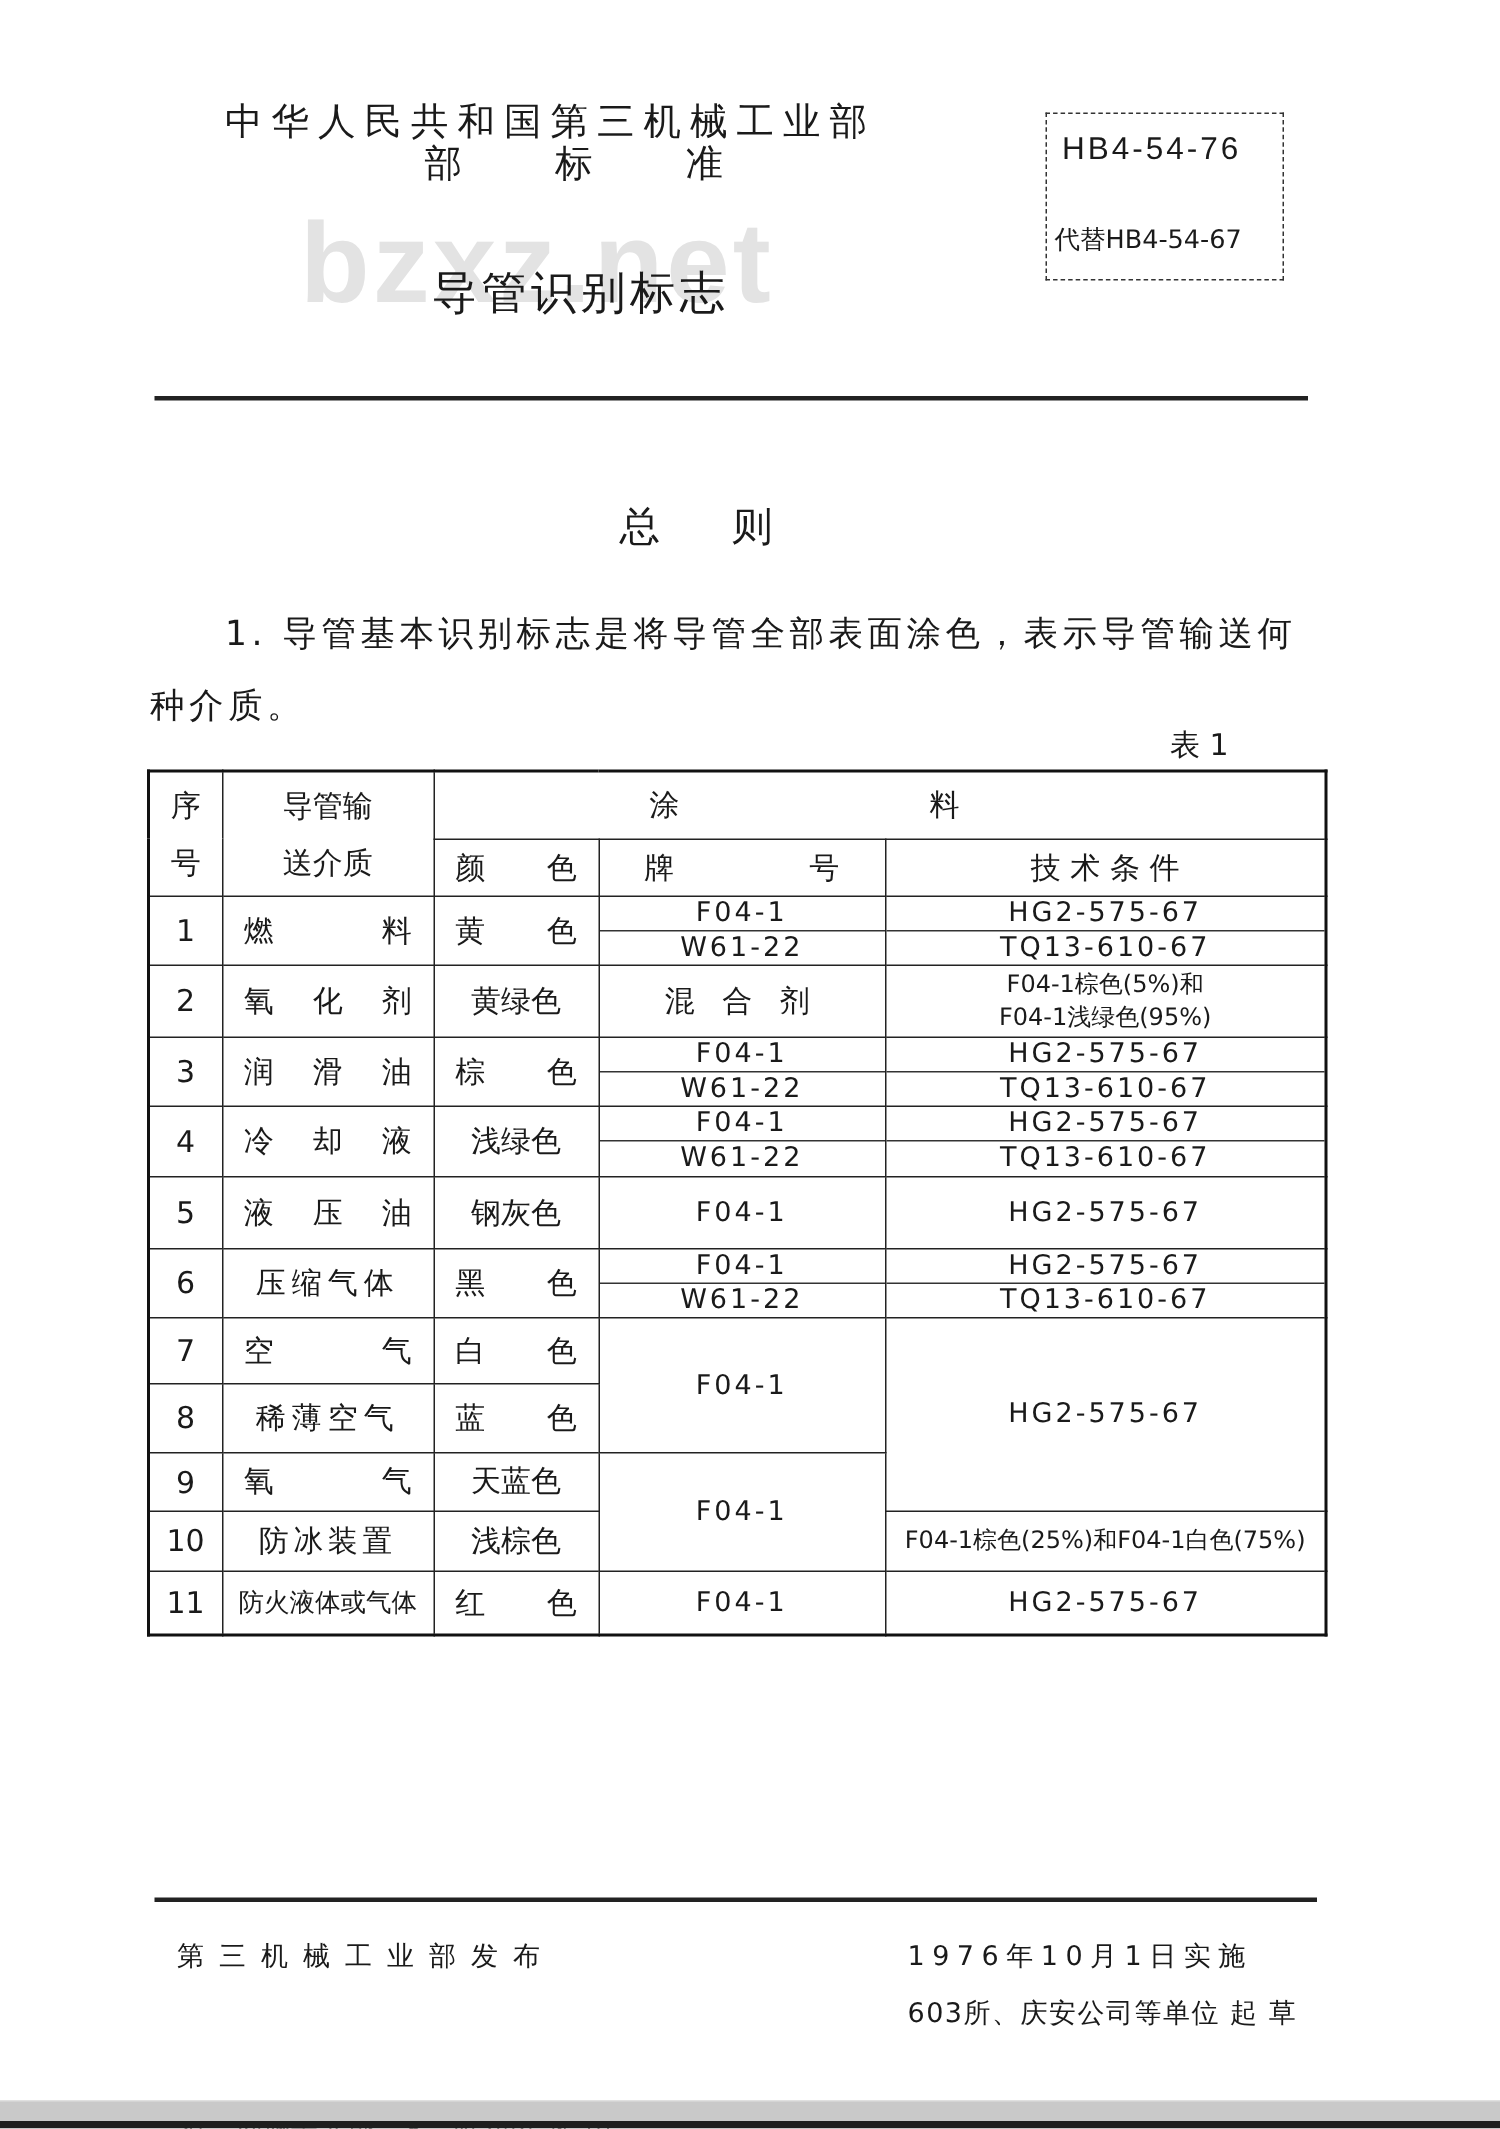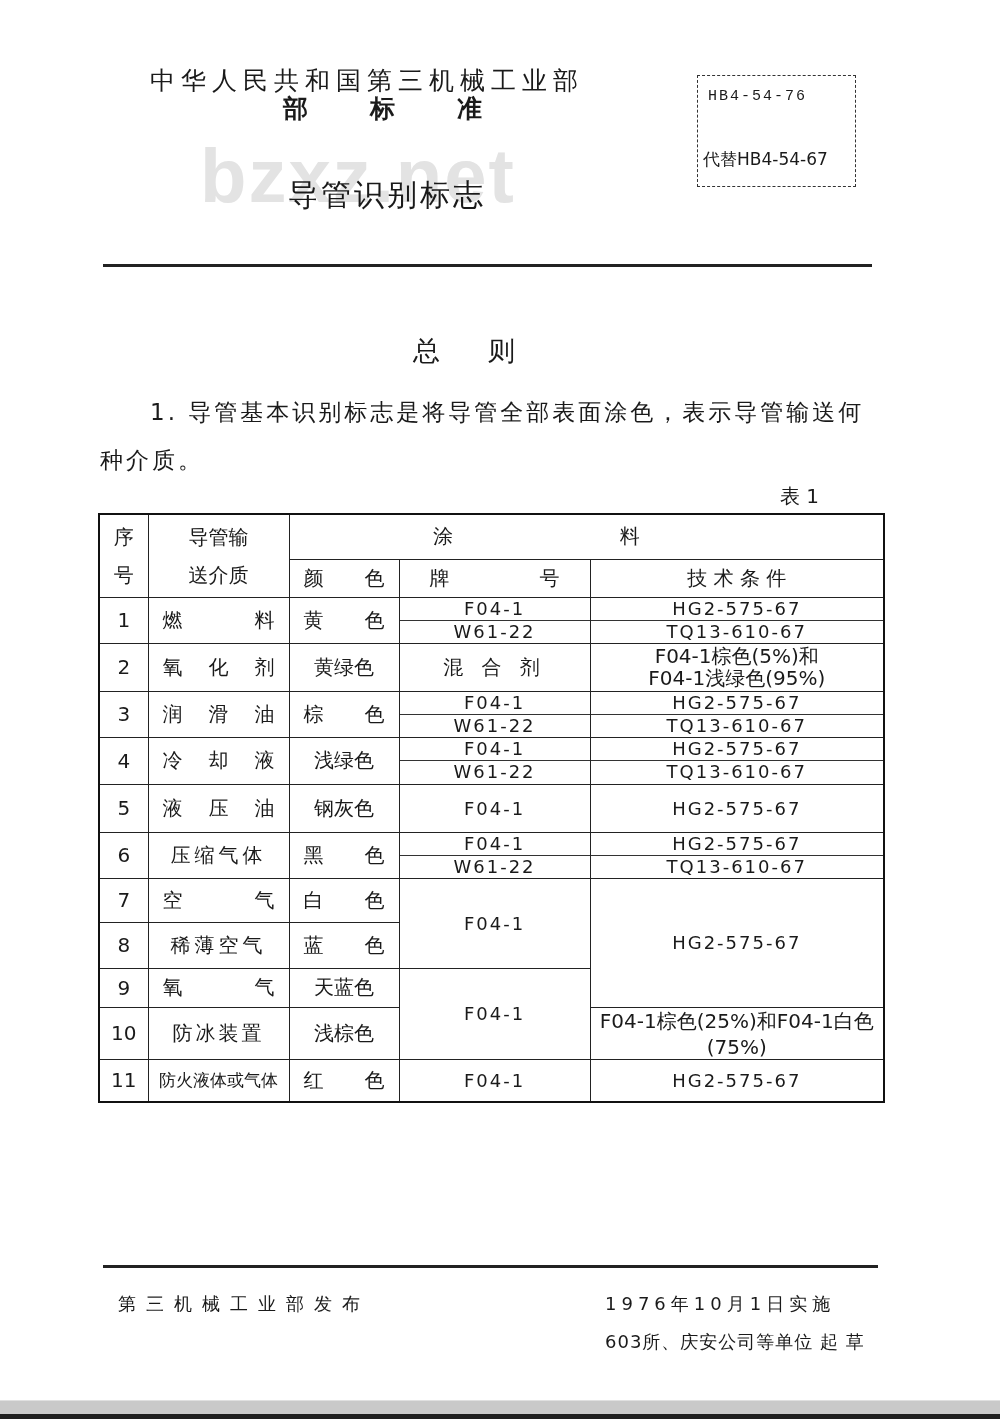--- a/index.html
+++ b/index.html
@@ -2,47 +2,47 @@
 <html><head>
 <meta charset="utf-8">
 <style>
   html, body { margin: 0; padding: 0; }
   body {
     width: 1000px; height: 1419px; background: #ffffff; position: relative; overflow: hidden;
     font-family: "DejaVu Sans", sans-serif; color: #1a1a1a;
   }
   .abs { position: absolute; }
   .hdr-org { left: 150px; top: 64px; font-size: 25px; letter-spacing: 6px; }
-  .hdr-std { left: 283px; top: 92px; font-size: 25px; font-weight: bold; }
+  .hdr-std { left: 283px; top: 92px; font-size: 25px; }
   .hdr-std span { margin-right: 62px; }
   .watermark { left: 200px; top: 132px; font-size: 76px; font-weight: bold; color: #e3e3e3; letter-spacing: 2px; font-family: "Liberation Sans", sans-serif; }
   .doc-title { left: 288px; top: 175px; font-size: 30px; letter-spacing: 3px; }
   .code-box {
     left: 697px; top: 75px; width: 157px; height: 110px;
     border: 1px dashed #333;
   }
-  .code-main { left: 708px; top: 88px; font-size: 15px; letter-spacing: 2px; font-family: Liberation Mono, monospace; text-align: right; }
+  .code-main { left: 708px; top: 88px; font-size: 21px; letter-spacing: 2px; font-family: Liberation Sans, sans-serif; text-align: right; }
   .code-rep { left: 703px; top: 148px; font-size: 17px; }
   .code-rep .lbl { font-size: 17px; }
   .rule-top { left: 103px; top: 264px; width: 769px; height: 3px; background: #222; }
   .section-title { left: 413px; top: 333px; font-size: 27px; }
   .section-title span { margin-right: 48px; }
-  .para { left: 100px; top: 388px; width: 790px; font-size: 23px; line-height: 48px; letter-spacing: 3px; text-indent: 50px; }
+  .para { left: 100px; top: 399px; width: 790px; font-size: 23px; line-height: 48px; letter-spacing: 3px; text-indent: 50px; }
   .table-label { left: 780px; top: 483px; font-size: 20px; }
   table.main {
     position: absolute; left: 98px; top: 513px; width: 785px;
     border-collapse: collapse; font-size: 20px; table-layout: fixed;
   }
   table.main td { border: 1.5px solid #222; text-align: center; padding: 0; vertical-align: middle; }
   table.main { border: 2.5px solid #111; }
   .spread { display: flex; justify-content: space-between; padding: 0 14px; }
   .mono { font-family: "DejaVu Sans", sans-serif; letter-spacing: 2px; font-size: 18px; }
   .sub { display: block; line-height: 22px; border-bottom: 1px solid #333; }
   .sub:last-child { border-bottom: none; }
-  .small { font-size: 20px; letter-spacing: 0; }
+  .small { font-size: 16px; letter-spacing: 0; }
   .note { left: 100px; top: 1102px; font-size: 19px; line-height: 36px; }
   .note .label { display: inline-block; width: 70px; }
   .note .indent { padding-left: 70px; }
   .rule-bottom { left: 103px; top: 1265px; width: 775px; height: 3px; background: #222; }
   .foot { font-size: 18px; letter-spacing: 6px; }
   .foot-l1 { left: 118px; top: 1292px; letter-spacing: 10px; }
   .foot-l2 { left: 118px; top: 1402px; letter-spacing: 1px; }
   .foot-r1 { left: 605px; top: 1292px; letter-spacing: 5px; }
   .foot-r2 { left: 605px; top: 1330px; letter-spacing: 1px; }
   .bottom-bar { left: 0; top: 1400px; width: 1000px; height: 14px; background: #c9c9c9; border-top: 1px solid #e0e0e0; }

